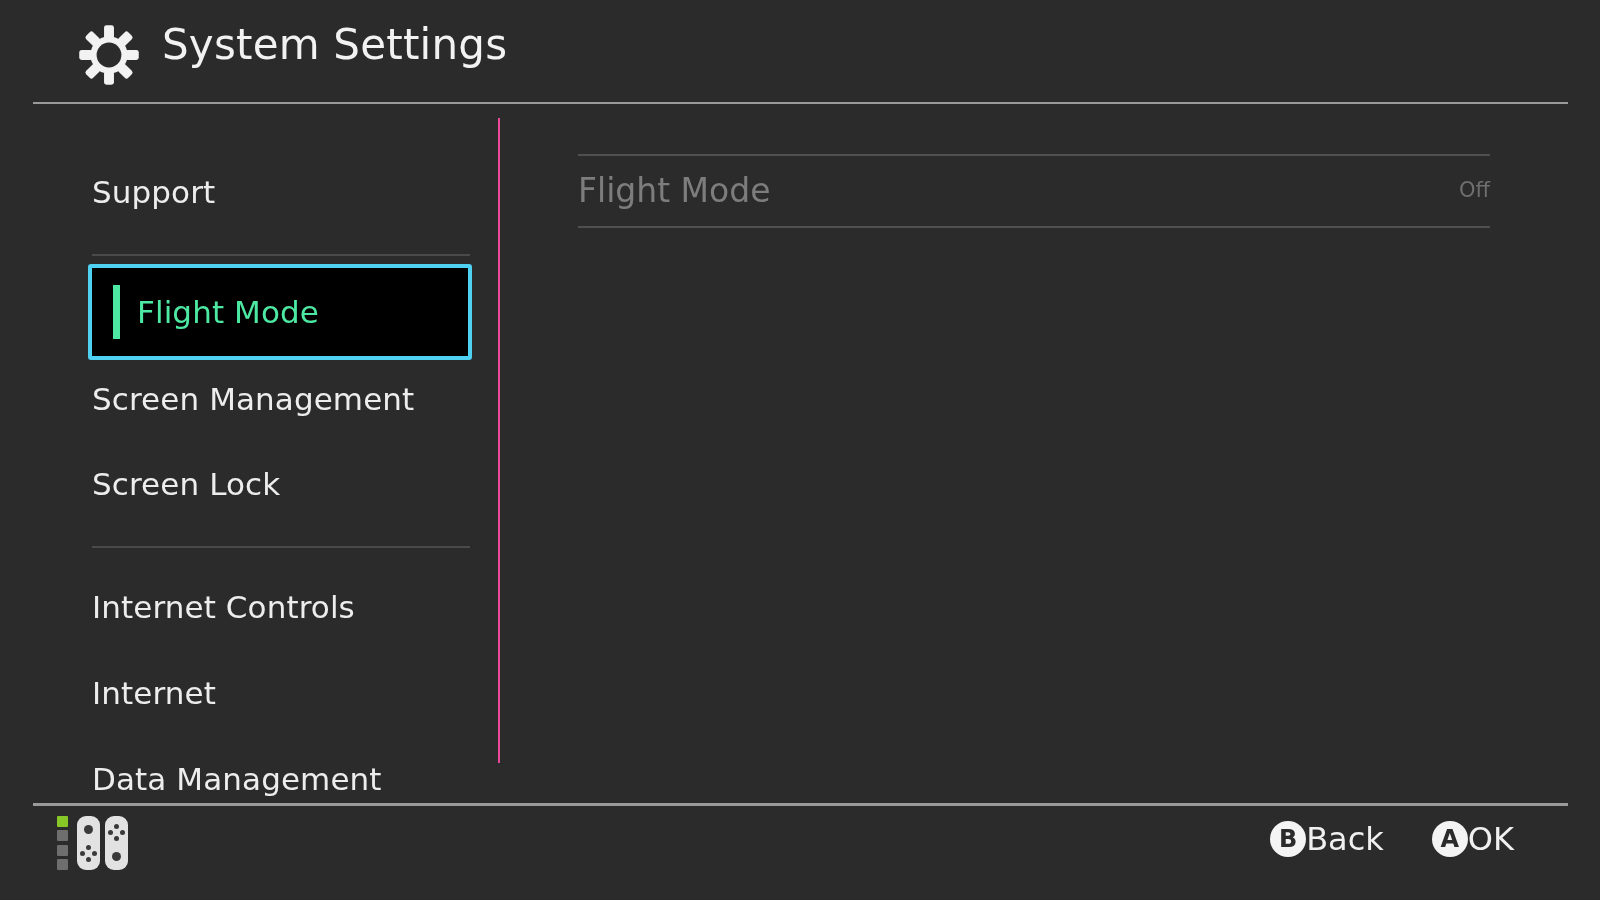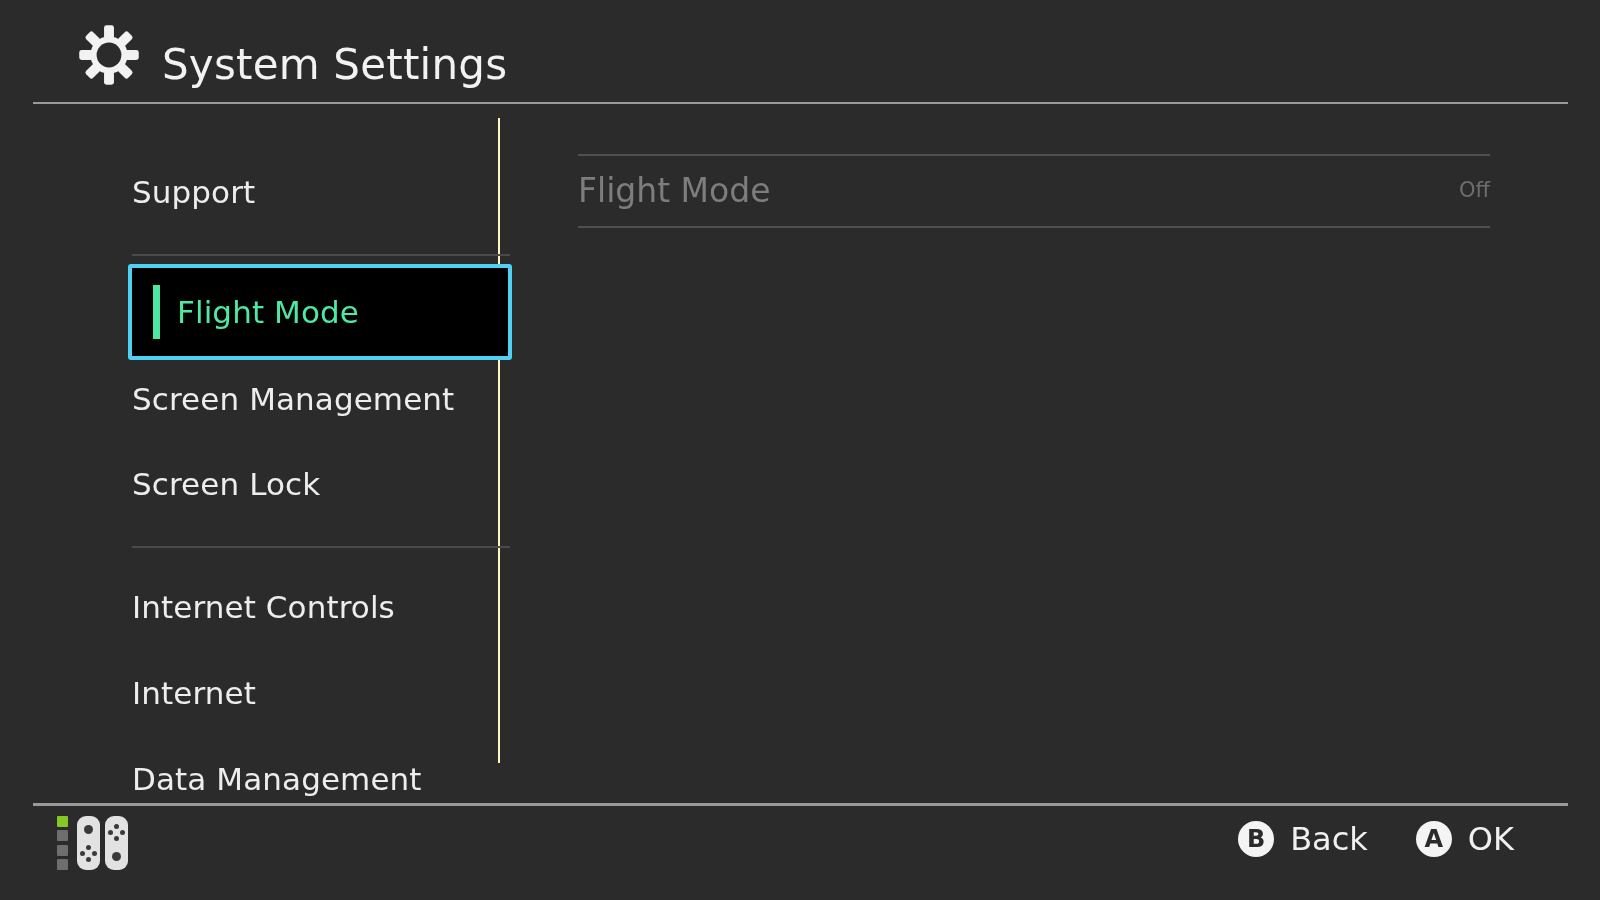--- a/index.html
+++ b/index.html
@@ -29,21 +29,21 @@
     left: 0;
     top: 0;
     width: 1600px;
     height: 103px;
   }
   .header-inner {
     position: absolute;
     left: 78px;
     top: 24px;
     display: flex;
-    align-items: flex-end;
+    align-items: flex-start;
   }
   .gear-icon {
     width: 62px;
     height: 62px;
     flex: 0 0 auto;
     display: block;
   }
   .header-title {
     margin-left: 22px;
     font-size: 42px;
@@ -62,23 +62,22 @@
     background: #9a9a9a;
   }
 
   
   .sidebar {
     position: absolute;
     left: 0;
     top: 118px;
     width: 500px;
     height: 645px;
-    border-right: 2px solid #fef9c3;
+    border-right: 2px solid #ec4899;
     box-sizing: border-box;
-    padding-left: 40px;
   }
   .nav-list {
     position: relative;
     width: 100%;
     height: 100%;
   }
   .nav-item {
     position: absolute;
     left: 92px;
     width: 378px;
@@ -255,21 +254,20 @@
     color: #2b2b2b;
     font-size: 24px;
     font-weight: 700;
     display: flex;
     align-items: center;
     justify-content: center;
     flex: 0 0 auto;
     line-height: 1;
   }
   .action-label {
-    margin-left: 16px;
     font-size: 32px;
     color: #f0f0f0;
     white-space: nowrap;
   }
 </style>
 </head>
 <body>
 
 <div class="screen">
 

